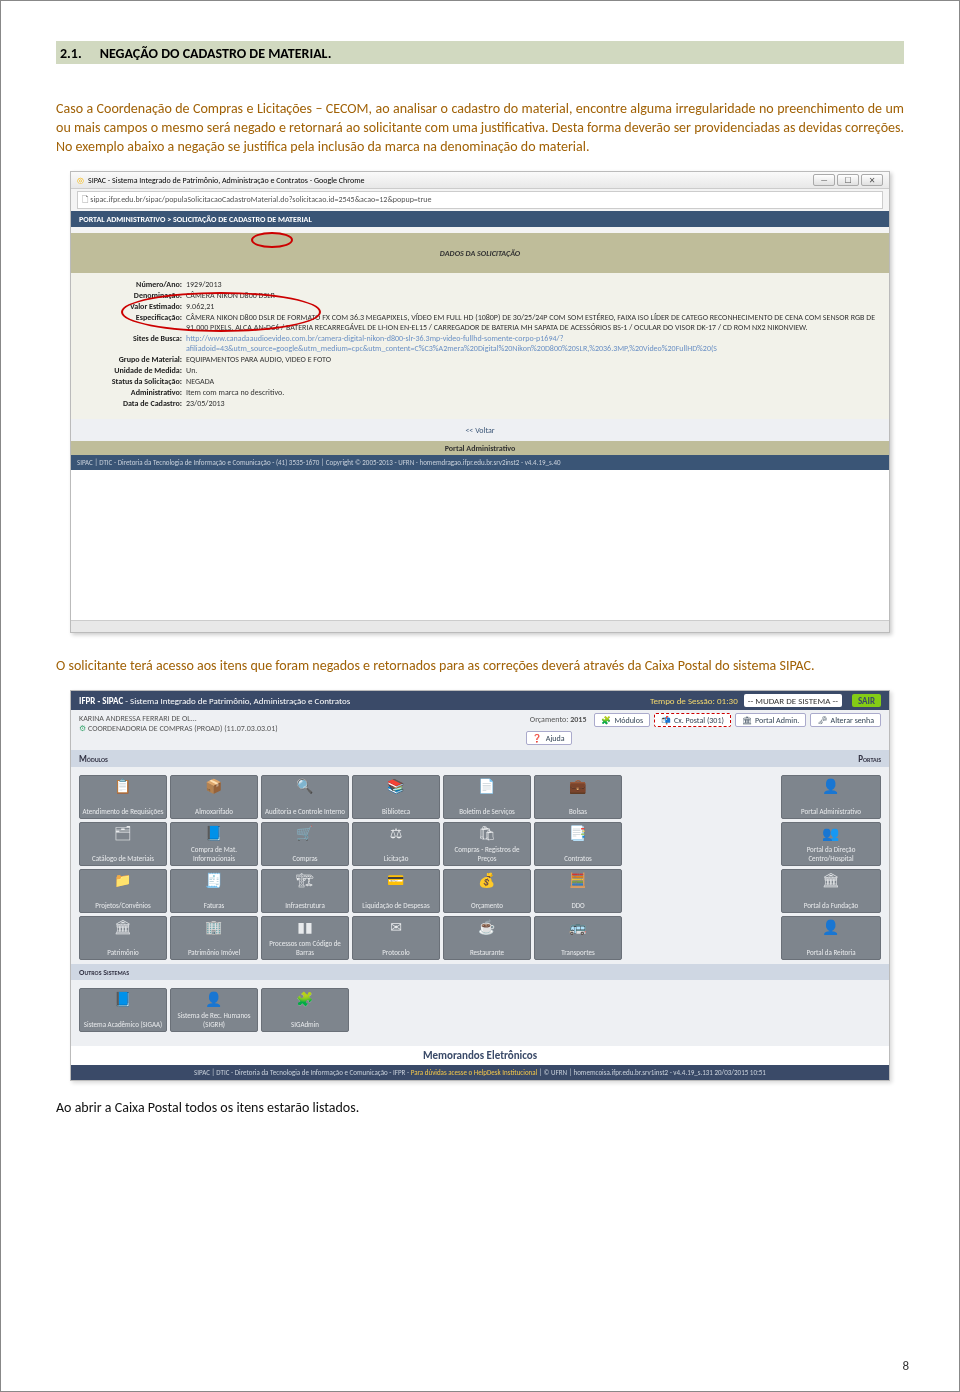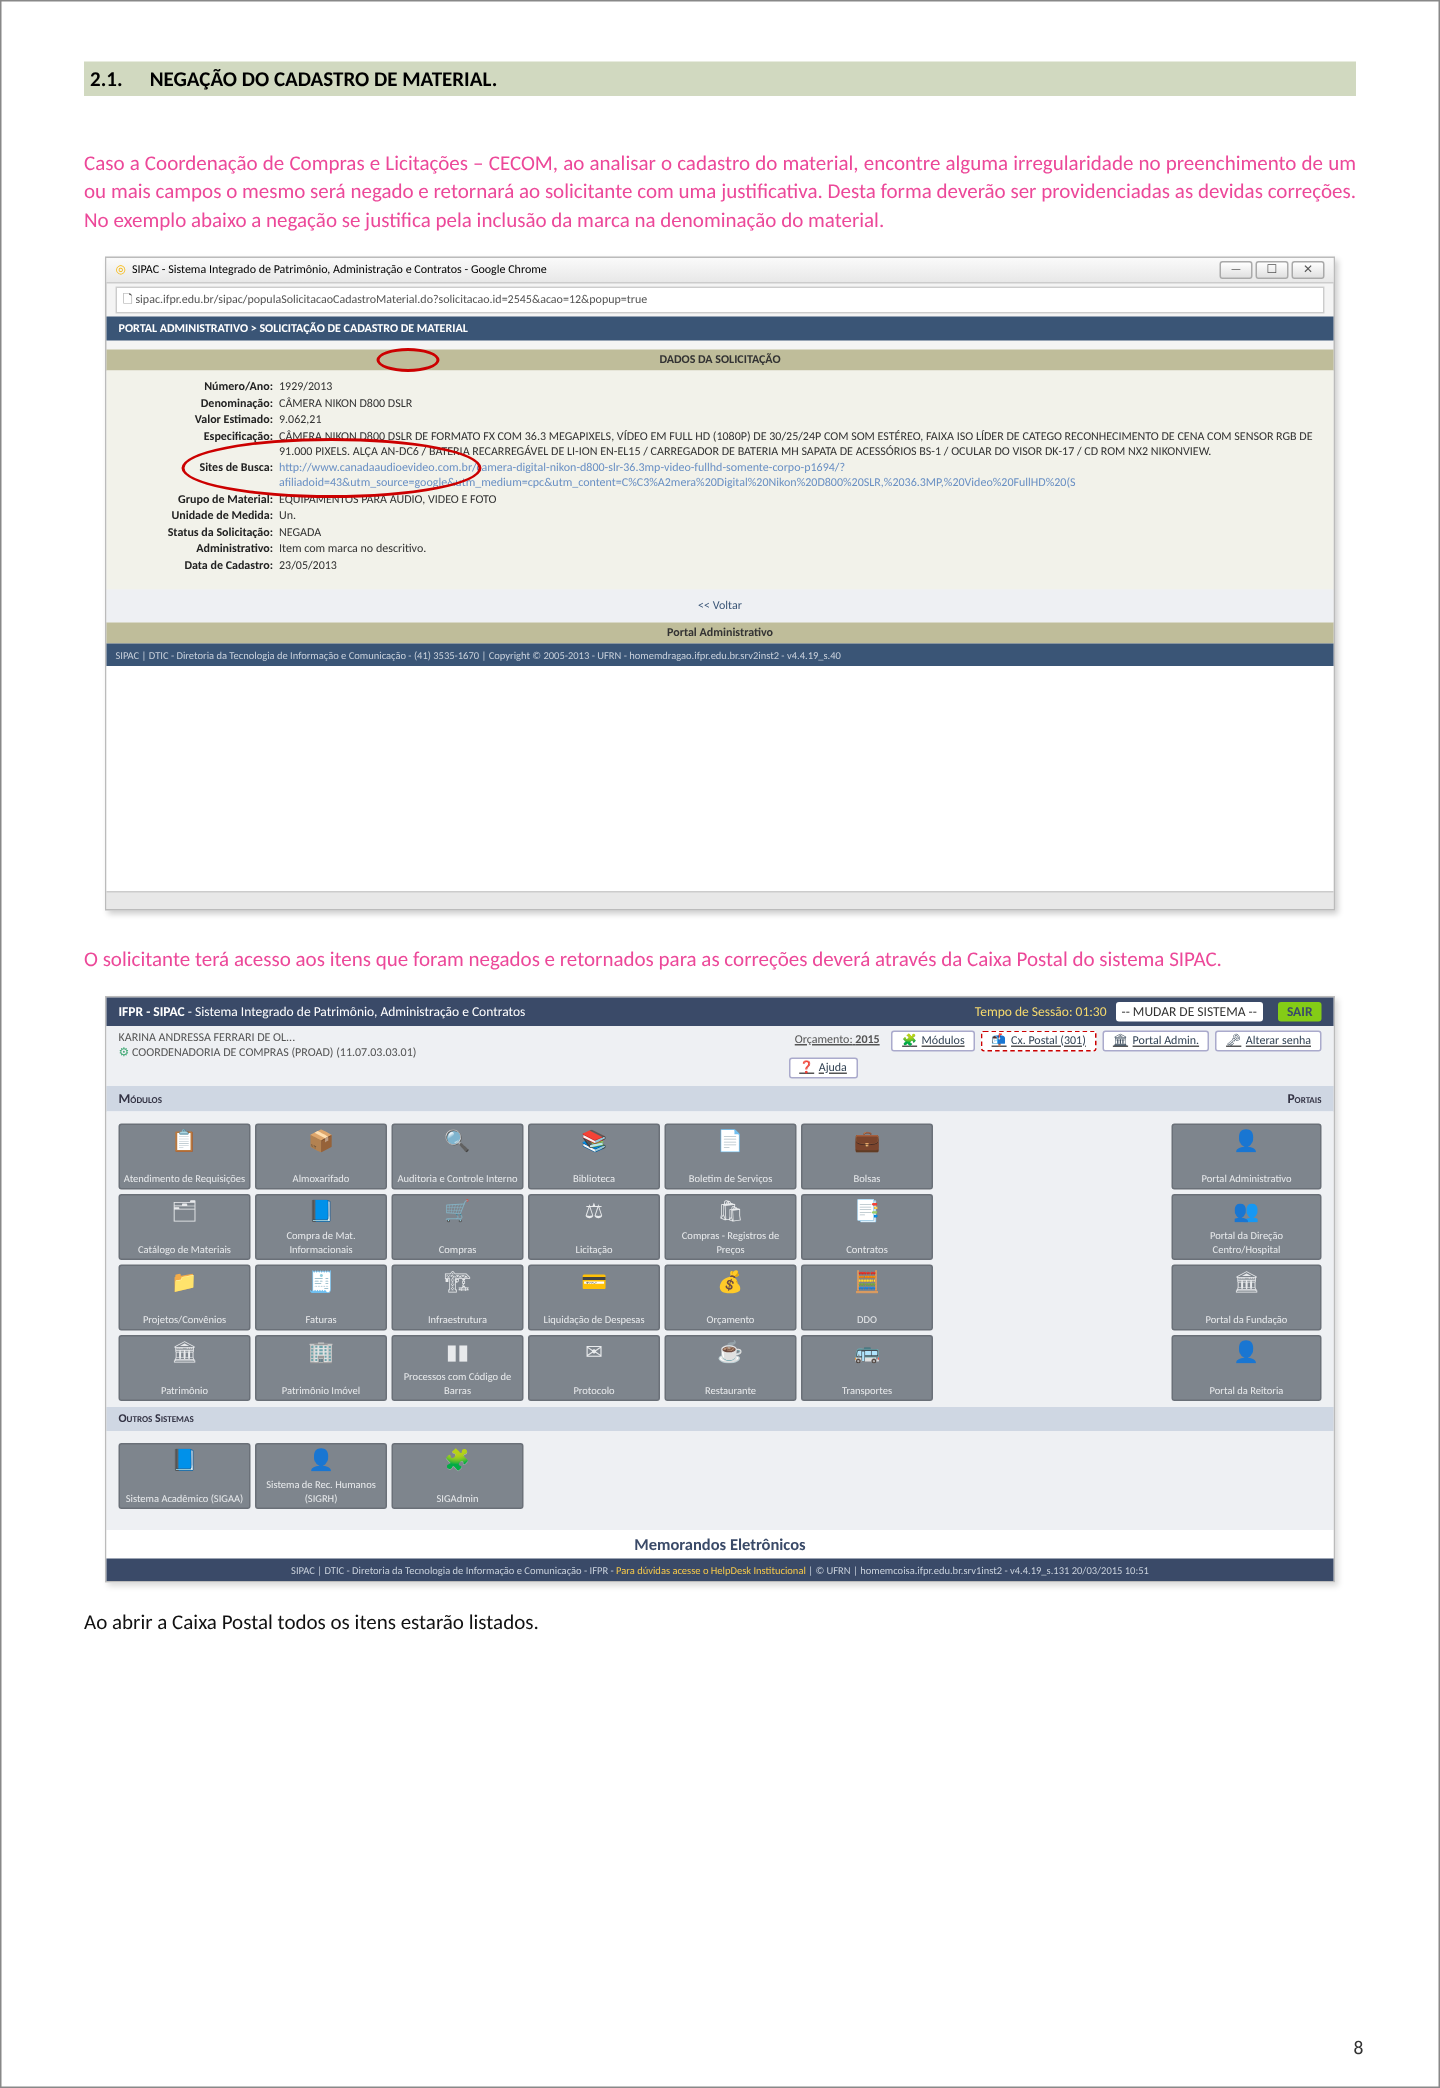--- a/index.html
+++ b/index.html
@@ -23,21 +23,21 @@
     margin-bottom: 36px;
     width: 100%;
   }
   .heading-bar span {
     font-weight: bold;
     font-size: 14px;
     color: #000;
   }
   .para {
     font-size: 14px;
-    color: #ec4899;
+    color: #a16207;
     line-height: 1.35;
     text-align: justify;
     margin-bottom: 14px;
   }
   
   .shot1 {
     width: 820px;
     margin: 10px auto 24px auto;
     border: 1px solid #bbb;
     box-shadow: 2px 2px 4px rgba(0,0,0,0.2);
@@ -70,23 +70,24 @@
     color: #fff;
     padding: 3px 8px;
     font-size: 8px;
     font-weight: bold;
   }
   .shot1-section-title {
     background: #bfbd9a;
     color: #333;
     font-weight: bold;
     text-align: center;
-    padding: 2px;
+    padding: 15px;
     font-size: 8px;
     margin-top: 6px;
+    font-style: italic;
   }
   .shot1-body {
     background: #f2f2ea;
     padding: 6px 10px 10px 10px;
     font-size: 8px;
   }
   .shot1-row { margin-bottom: 1px; display:flex; }
   .shot1-label { color:#222; font-weight:bold; width:105px; text-align:right; padding-right:4px; }
   .shot1-val { color:#333; flex:1; }
   .circle-red {
@@ -146,21 +147,21 @@
   }
   .shot2-top-right { display:flex; align-items:center; gap:6px; }
   .shot2-infobar {
     background: #eef0f3;
     padding: 3px 8px;
     display:flex;
     justify-content: space-between;
     font-size:8px;
     color:#555;
   }
-  .shot2-infobar-right { display:flex; flex-direction:column; gap:2px;text-decoration:underline; }
+  .shot2-infobar-right { display:flex; flex-direction:column; gap:2px; }
   .shot2-btnrow { display:flex; gap:4px; margin-bottom:2px; }
   .shot2-minibtn {
     background:#fff; border:1px solid #aac;
     padding:1px 6px; border-radius:2px;
     color:#345; display:flex; gap:3px; align-items:center;
   }
   .dashed-red {
     border: 1.5px dashed #c00 !important;
   }
   .shot2-section-head {

